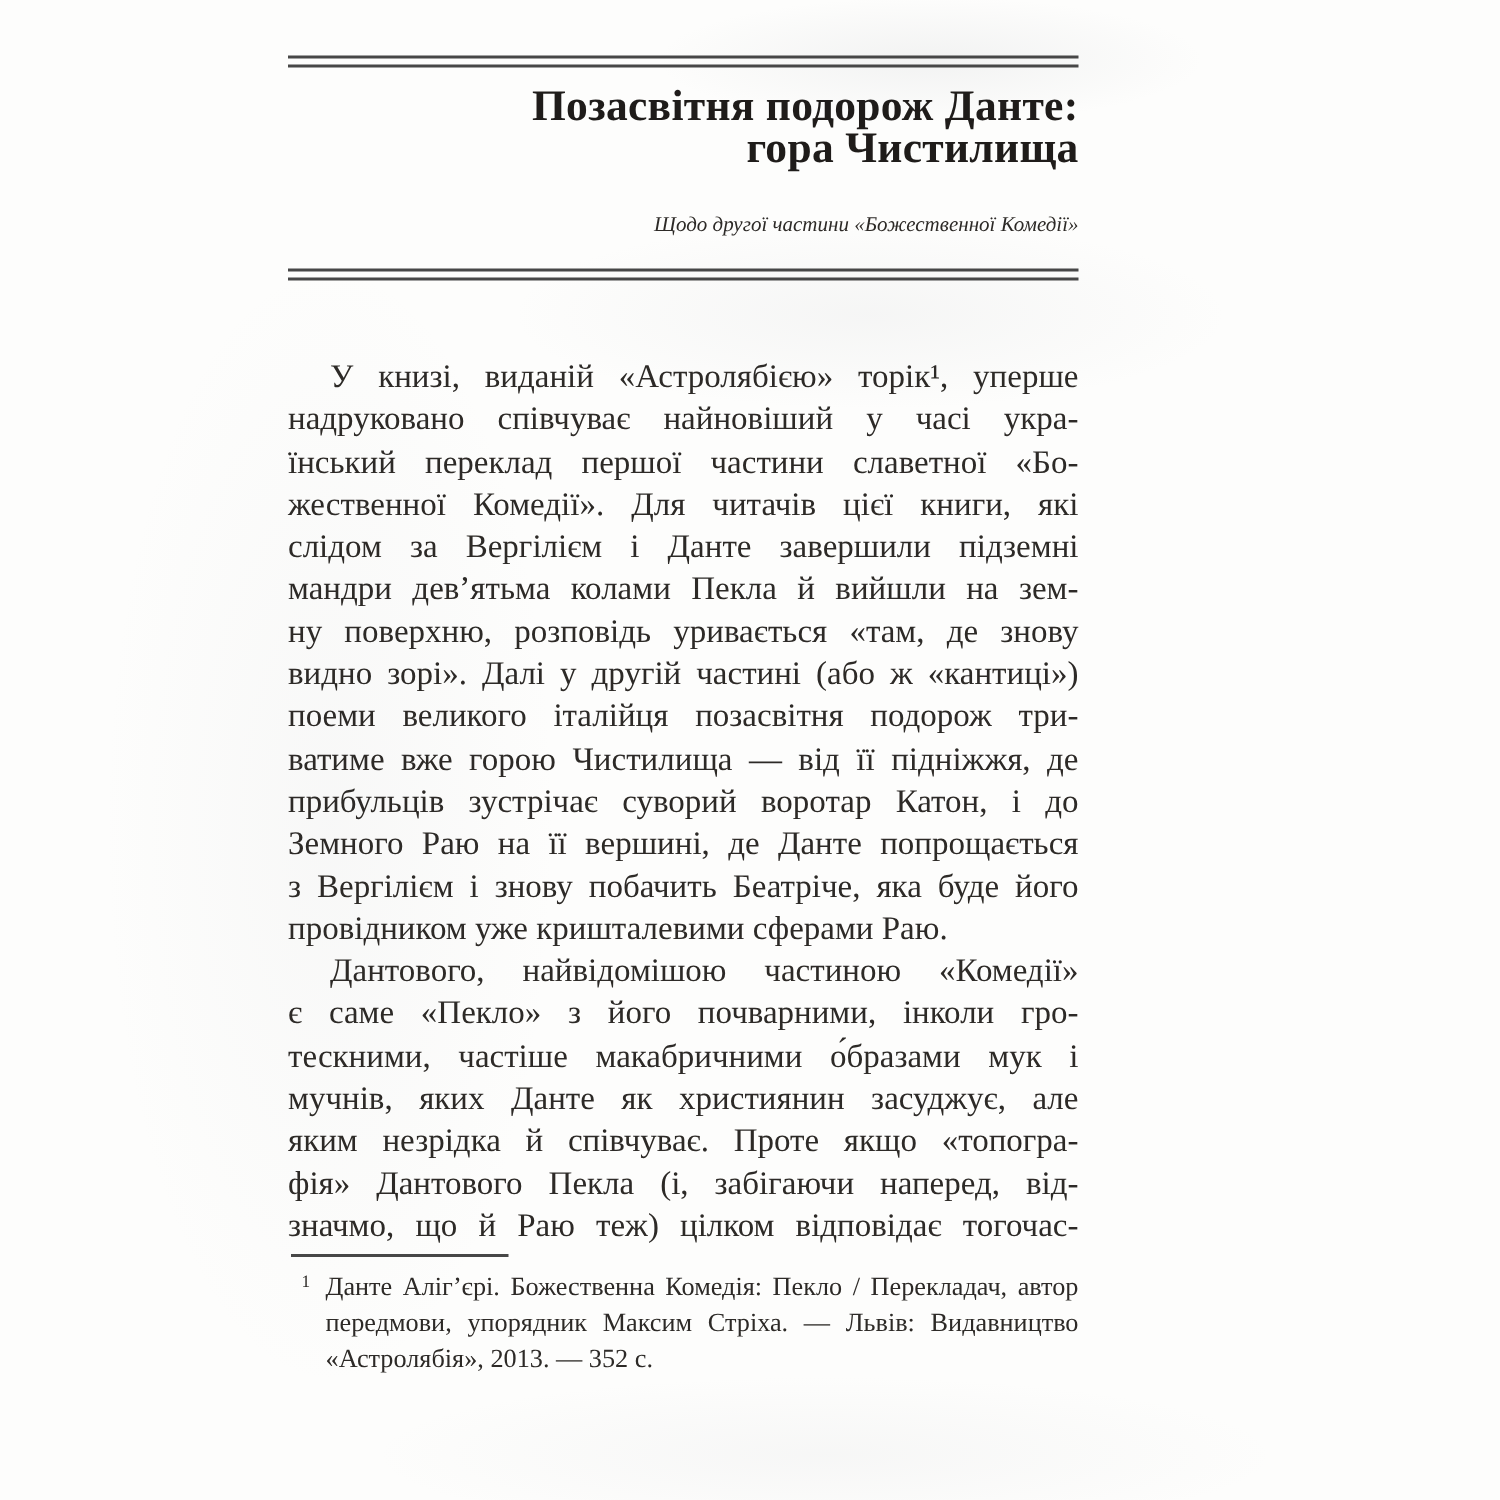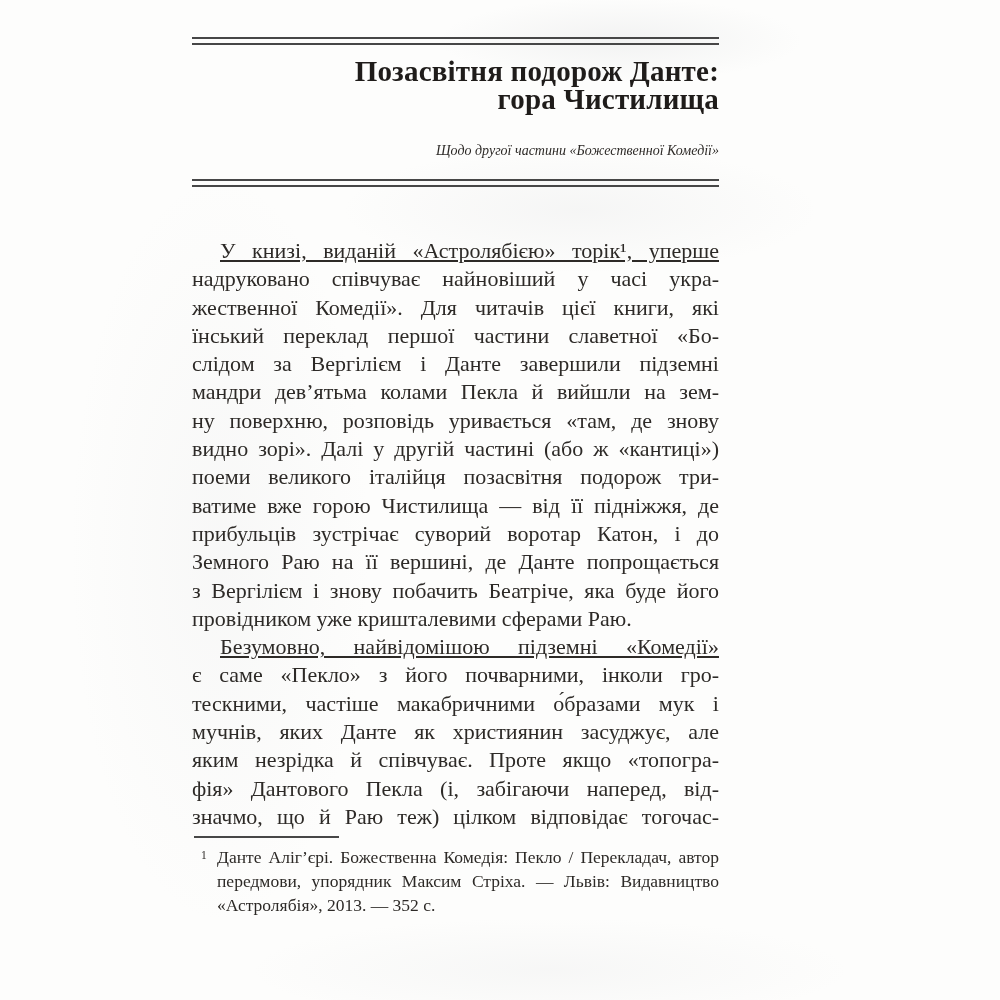--- a/index.html
+++ b/index.html
@@ -68,21 +68,21 @@
     left: 0;
     right: 0;
     font-size: 22px;
     line-height: 28.3px;
     color: var(--ink, #2d2a27);
   }
   .line {
     text-align: justify;
     text-align-last: justify;
   }
-  .line.first { text-indent: 28px; text-decoration: underline; }
+  .line.first { text-indent: 28px; }
   .line.lastline { text-align-last: left; }
   .footnote-rule {
     position: absolute;
     top: 836px;
     left: 2px;
     width: 145px;
     border-top: 2px solid var(--rule, #474747);
   }
   .footnote {
     position: absolute;
@@ -116,35 +116,35 @@
     </h1>
 
     <div class="subtitle">Щодо другої частини «Божественної Комедії»</div>
 
     <div class="rule rule-bottom"></div>
 
     <div class="body-text">
         <div>
           <div class="line first">У книзі, виданій «Астролябією» торік¹, уперше</div>
           <div class="line">надруковано співчуває найновіший у часі укра-</div>
+          <div class="line">їнський переклад першої частини славетної «Бо-</div>
           <div class="line">жественної Комедії». Для читачів цієї книги, які</div>
-          <div class="line">їнський переклад першої частини славетної «Бо-</div>
           <div class="line">слідом за Вергілієм і Данте завершили підземні</div>
           <div class="line">мандри дев’ятьма колами Пекла й вийшли на зем-</div>
           <div class="line">ну поверхню, розповідь уривається «там, де знову</div>
           <div class="line">видно зорі». Далі у другій частині (або ж «кантиці»)</div>
           <div class="line">поеми великого італійця позасвітня подорож три-</div>
           <div class="line">ватиме вже горою Чистилища — від її підніжжя, де</div>
           <div class="line">прибульців зустрічає суворий воротар Катон, і до</div>
           <div class="line">Земного Раю на її вершині, де Данте попрощається</div>
           <div class="line">з Вергілієм і знову побачить Беатріче, яка буде його</div>
           <div class="line lastline">провідником уже кришталевими сферами Раю.</div>
         </div>
         <div>
-          <div class="line first">Безумовно, найвідомішою підземні «Комедії»</div>
+          <div class="line first">Дантового, найвідомішою частиною «Комедії»</div>
           <div class="line">є саме «Пекло» з його почварними, інколи гро-</div>
           <div class="line">тескними, частіше макабричними о́бразами мук і</div>
           <div class="line">мучнів, яких Данте як християнин засуджує, але</div>
           <div class="line">яким незрідка й співчуває. Проте якщо «топогра-</div>
           <div class="line">фія» Дантового Пекла (і, забігаючи наперед, від-</div>
           <div class="line">значмо, що й Раю теж) цілком відповідає тогочас-</div>
         </div>
       </div>
 
     <div class="footnote-rule"></div>

